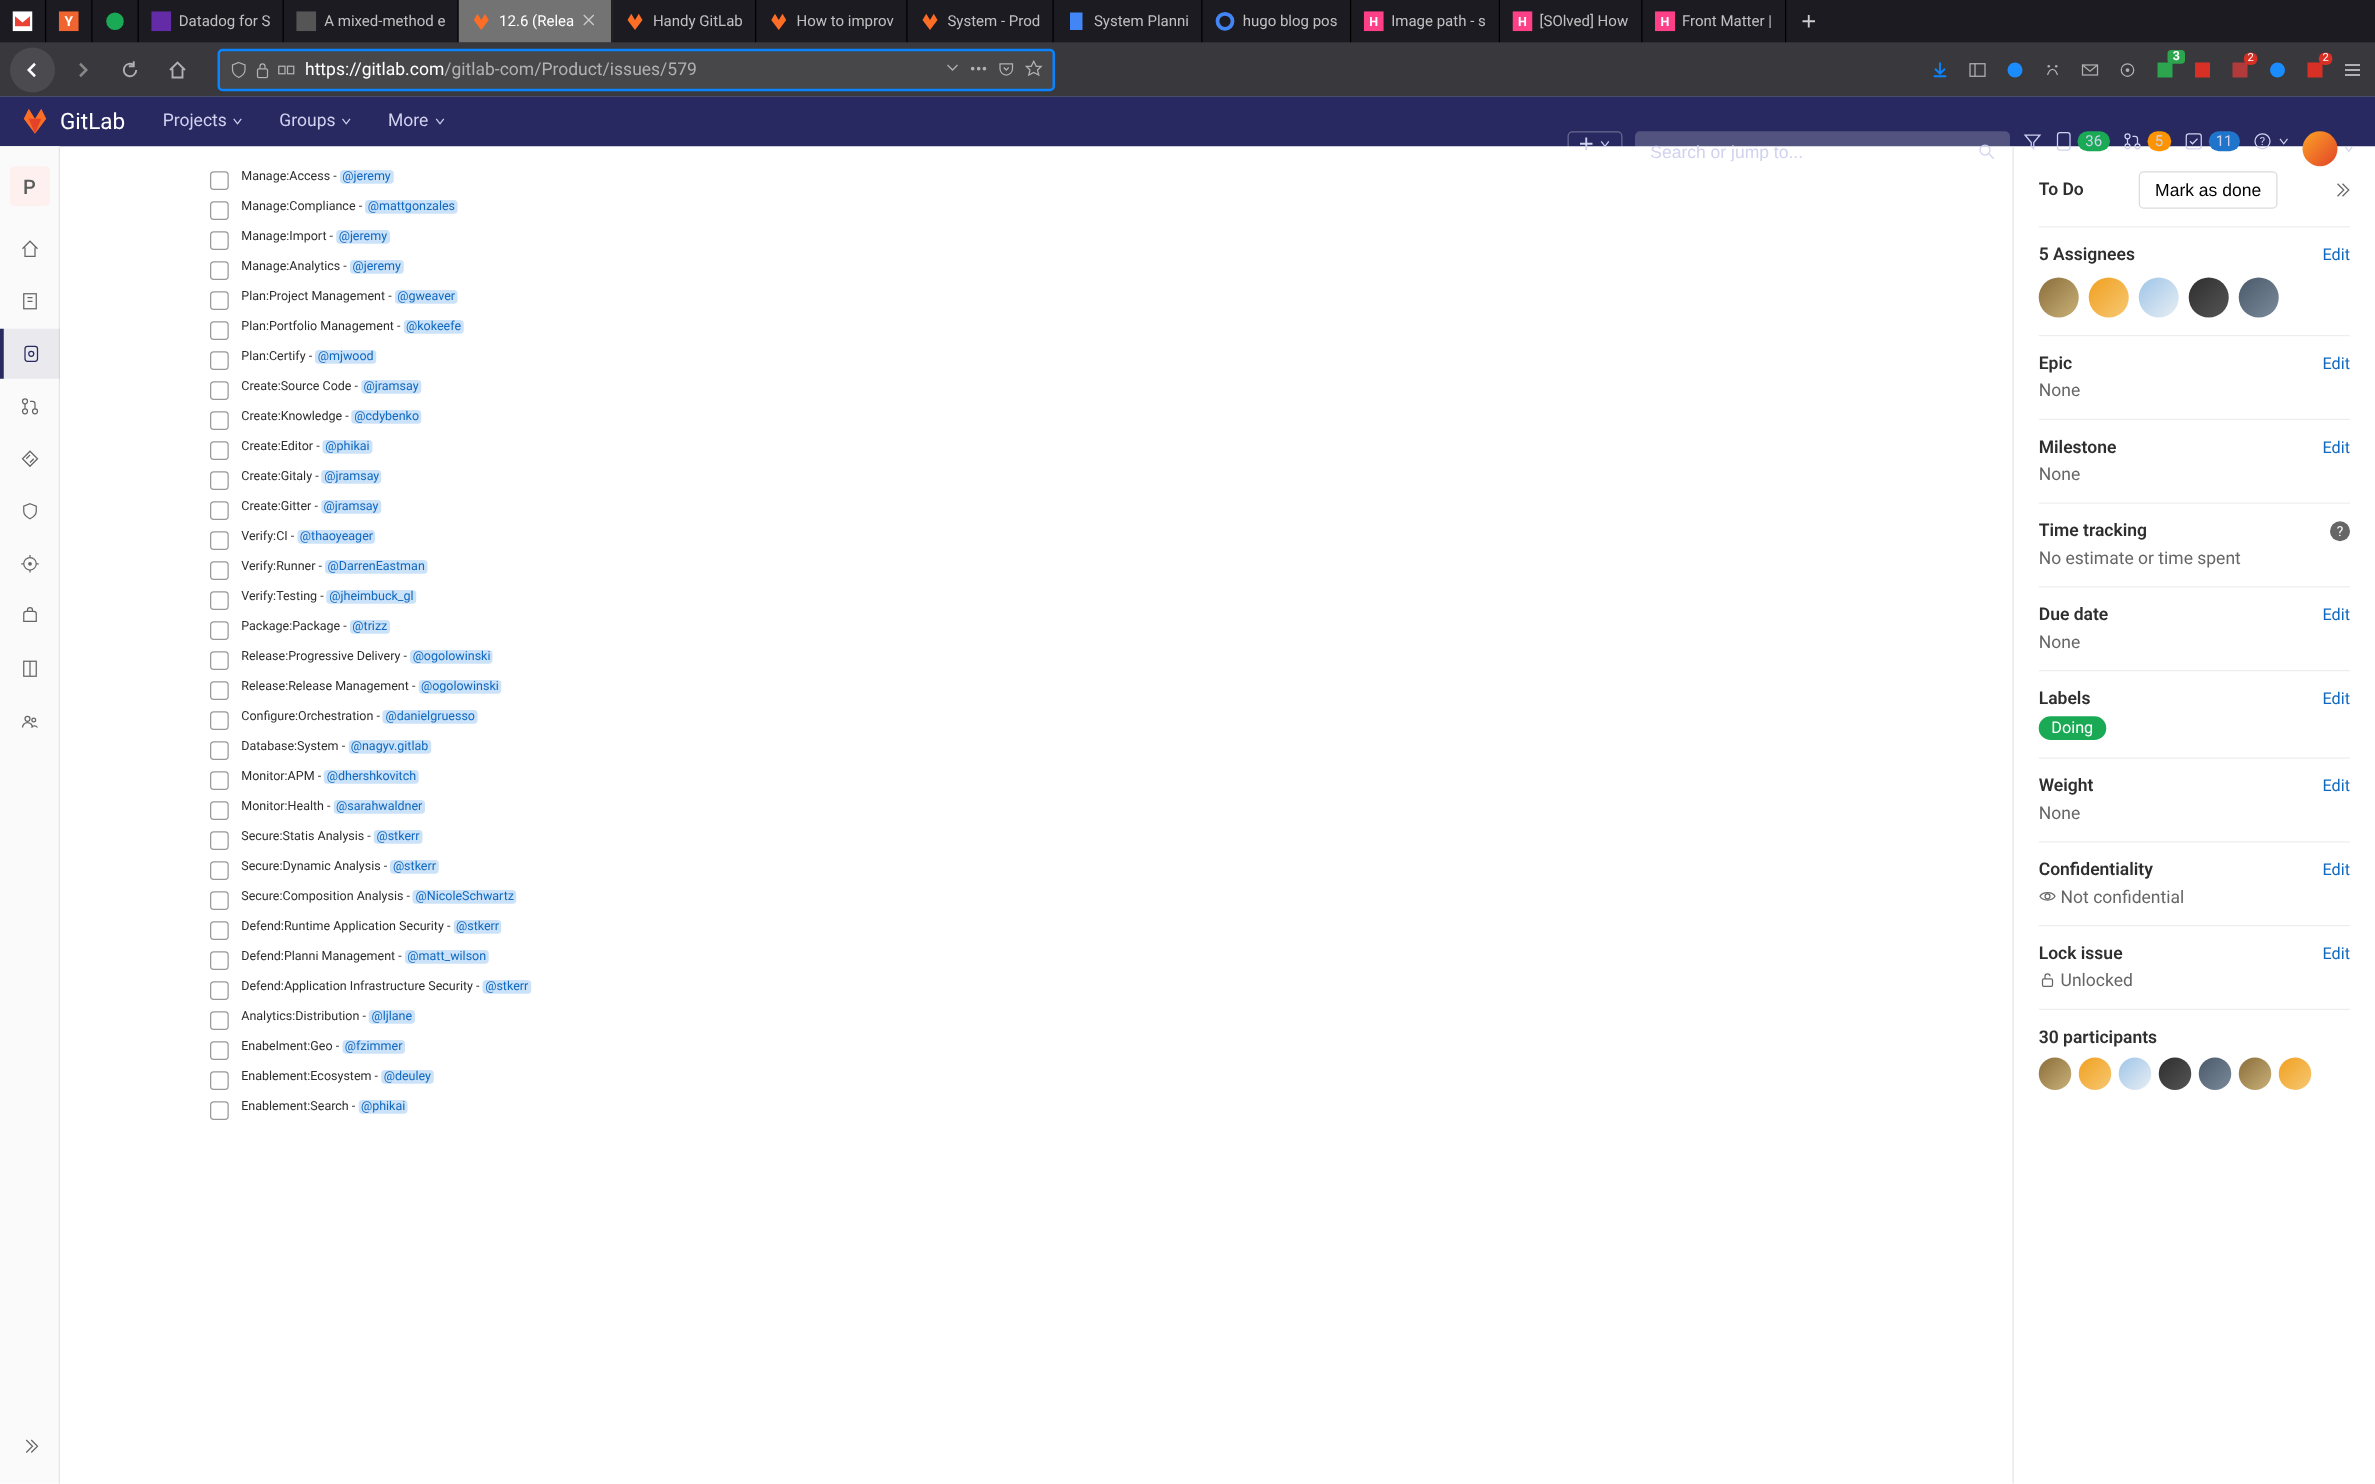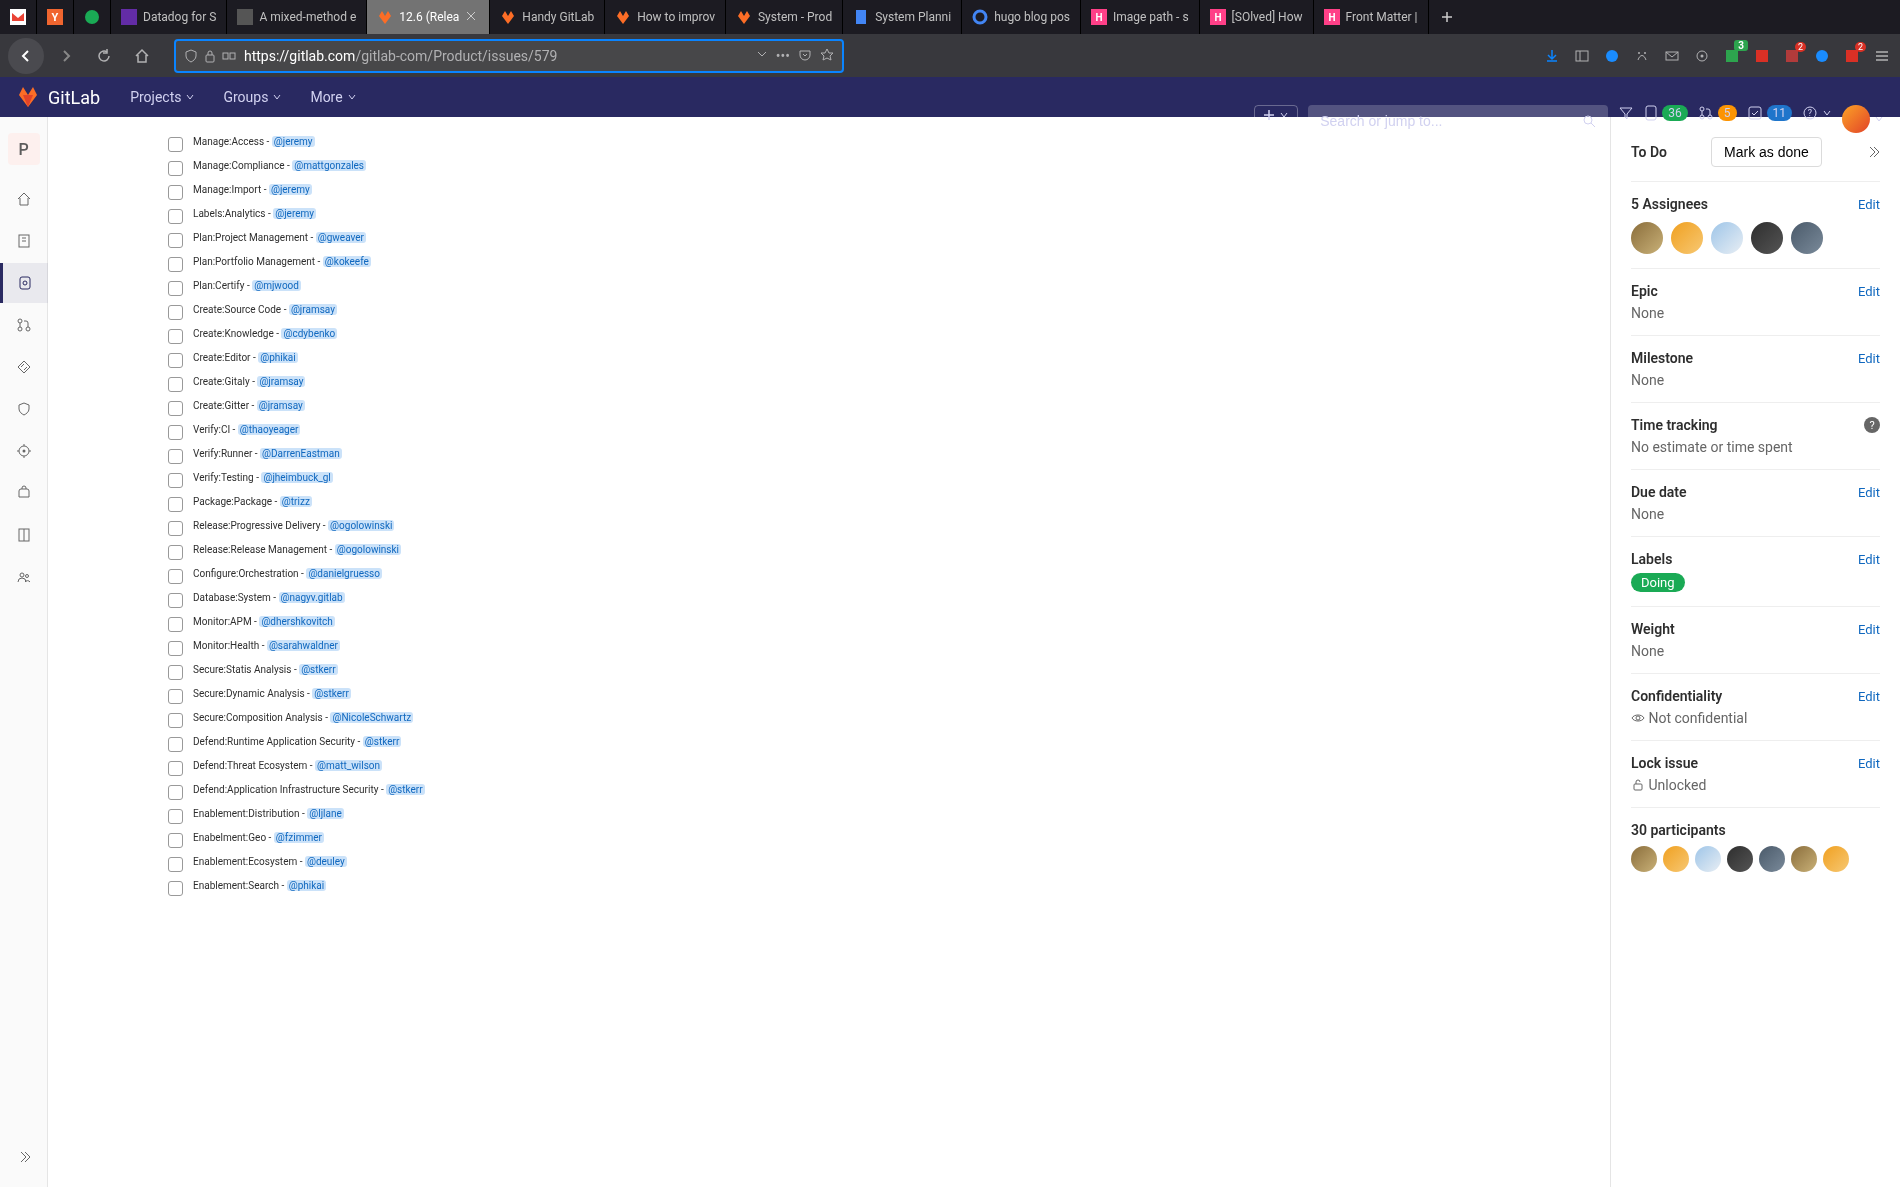--- a/index.html
+++ b/index.html
@@ -577,21 +577,21 @@
           <li>
             <span class="task-check"></span>
             <span class="task-text"><span>Manage:Compliance - </span><a class="mention">@mattgonzales</a></span>
           </li>
           <li>
             <span class="task-check"></span>
             <span class="task-text"><span>Manage:Import - </span><a class="mention">@jeremy</a></span>
           </li>
           <li>
             <span class="task-check"></span>
-            <span class="task-text"><span>Labels:Analytics - </span><a class="mention">@jeremy</a></span>
+            <span class="task-text"><span>Manage:Analytics - </span><a class="mention">@jeremy</a></span>
           </li>
           <li>
             <span class="task-check"></span>
             <span class="task-text"><span>Plan:Project Management - </span><a class="mention">@gweaver</a></span>
           </li>
           <li>
             <span class="task-check"></span>
             <span class="task-text"><span>Plan:Portfolio Management - </span><a class="mention">@kokeefe</a></span>
           </li>
           <li>
@@ -669,29 +669,29 @@
           <li>
             <span class="task-check"></span>
             <span class="task-text"><span>Secure:Composition Analysis - </span><a class="mention">@NicoleSchwartz</a></span>
           </li>
           <li>
             <span class="task-check"></span>
             <span class="task-text"><span>Defend:Runtime Application Security - </span><a class="mention">@stkerr</a></span>
           </li>
           <li>
             <span class="task-check"></span>
-            <span class="task-text"><span>Defend:Threat Ecosystem - </span><a class="mention">@matt_wilson</a></span>
+            <span class="task-text"><span>Defend:Planni Management - </span><a class="mention">@matt_wilson</a></span>
           </li>
           <li>
             <span class="task-check"></span>
             <span class="task-text"><span>Defend:Application Infrastructure Security - </span><a class="mention">@stkerr</a></span>
           </li>
           <li>
             <span class="task-check"></span>
-            <span class="task-text"><span>Enablement:Distribution - </span><a class="mention">@ljlane</a></span>
+            <span class="task-text"><span>Analytics:Distribution - </span><a class="mention">@ljlane</a></span>
           </li>
           <li>
             <span class="task-check"></span>
             <span class="task-text"><span>Enabelment:Geo - </span><a class="mention">@fzimmer</a></span>
           </li>
           <li>
             <span class="task-check"></span>
             <span class="task-text"><span>Enablement:Ecosystem - </span><a class="mention">@deuley</a></span>
           </li>
           <li>

